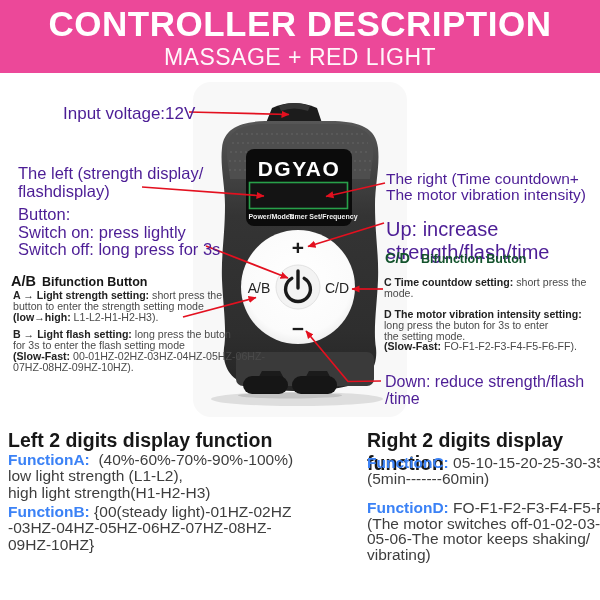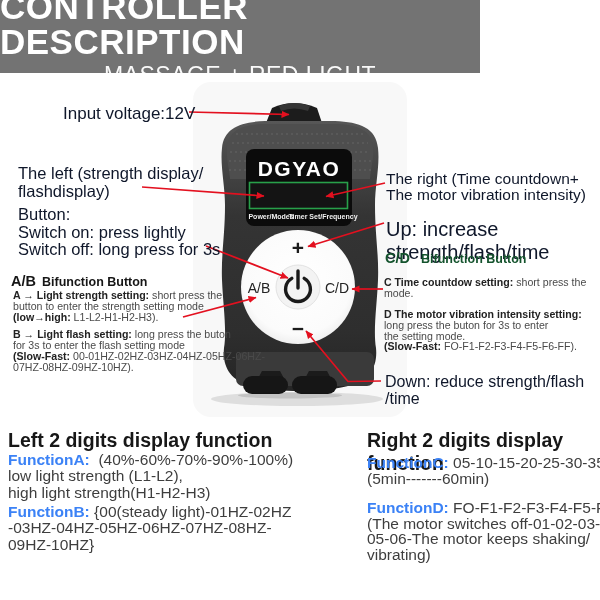--- a/index.html
+++ b/index.html
@@ -1,26 +1,26 @@
 <!DOCTYPE html>
 <html><head>
 <meta charset="utf-8">
 <style>
   html,body{margin:0;padding:0;}
   body{width:600px;height:600px;position:relative;background:#ffffff;
        font-family:"Liberation Sans","DejaVu Sans",sans-serif;overflow:hidden;
        -webkit-font-smoothing:antialiased;}
   .abs{position:absolute;}
   
-  .banner{left:0;top:0;width:480px;height:73px;background:#737373;
+  .banner{left:0;top:0;width:600px;height:73px;background:#ec4899;
           display:flex;flex-direction:column;align-items:center;justify-content:center;color:#fff;}
   .banner .title{font-size:35px;font-weight:700;letter-spacing:.5px;line-height:1;margin-top:2px;}
   .banner .subtitle{font-size:23px;font-weight:400;letter-spacing:.5px;line-height:1;margin-top:5px;color:#ffffff;opacity:.96;}
   
-  .txt{color:#0f172a;}
+  .txt{color:#4c1d95;}
   .line{white-space:pre;}
   b{color:#3b82f6;font-weight:700;}
   
   .t-input{left:63px;top:104px;font-size:17px;}
   .t-left-display{left:18px;top:165px;font-size:16.5px;line-height:17.5px;}
   .t-button{left:18px;top:206px;font-size:16.5px;line-height:17.5px;}
   .ab-head{left:11px;top:273px;font-size:12.5px;font-weight:700;color:#161616;}
   .ab-head .key{font-size:14.5px;margin-right:6px;}
   .small{font-size:10.6px;line-height:10.9px;color:#4a4a4a;}
   .small b{color:#222;}

